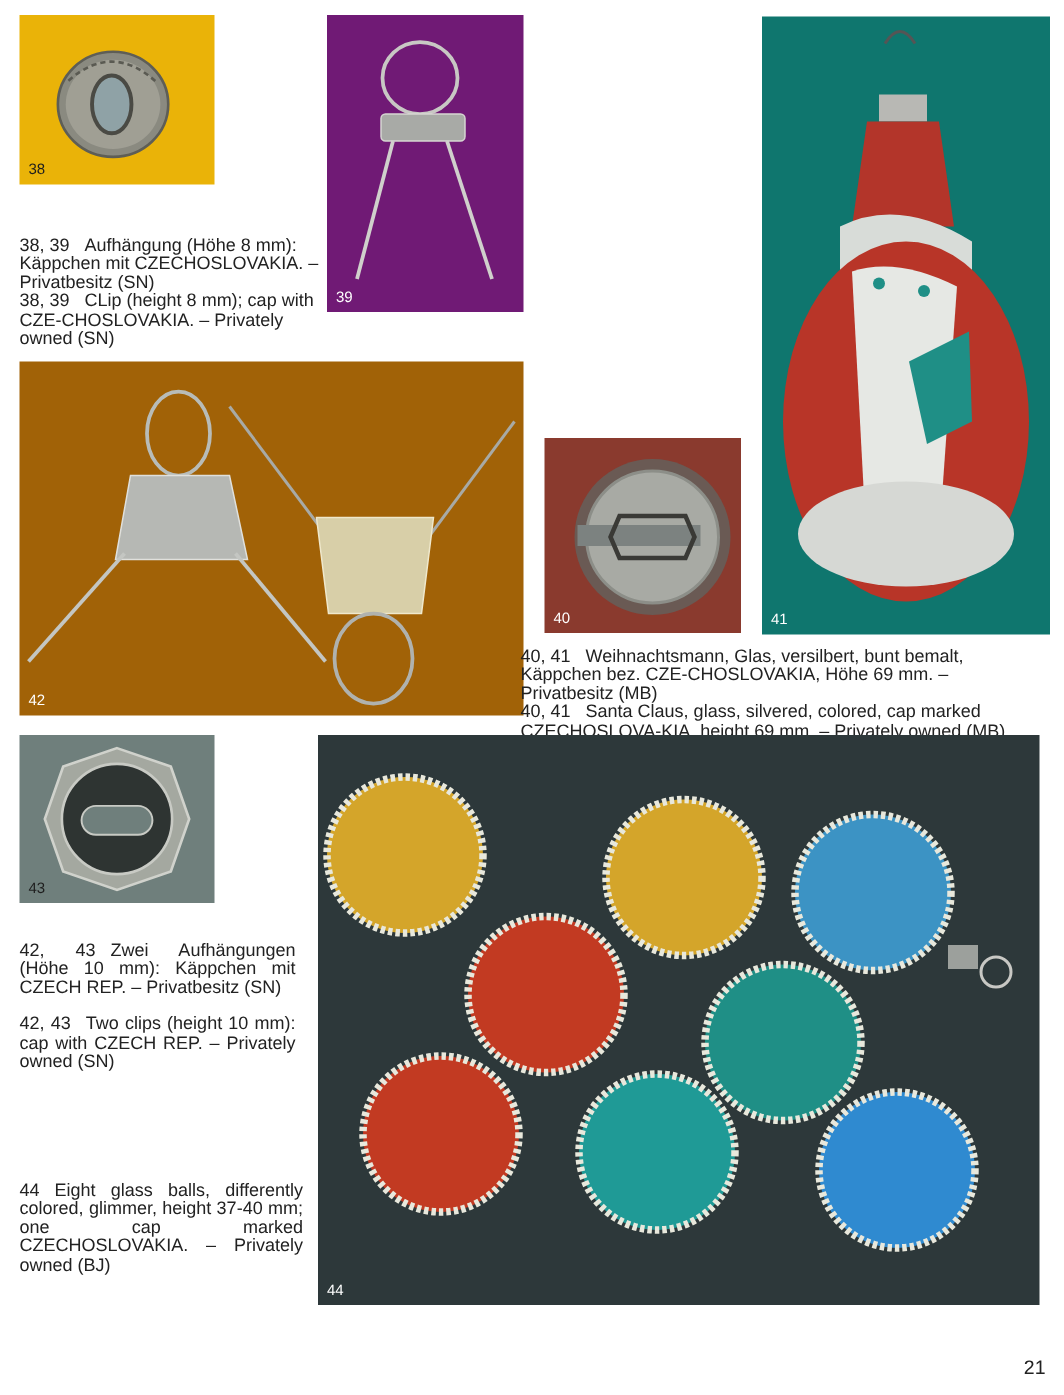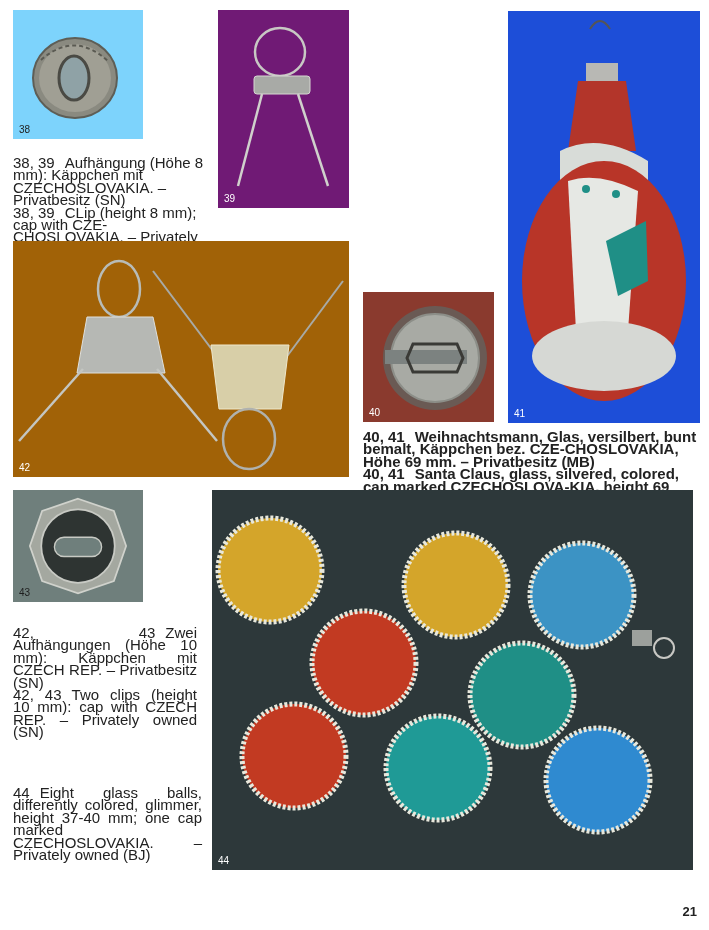--- a/index.html
+++ b/index.html
@@ -2,30 +2,30 @@
 <html><head>
 <meta charset="utf-8">
 <style>
   html,body{margin:0;padding:0;}
   body{width:709px;height:930px;background:#ffffff;position:relative;overflow:hidden;
        font-family:"Liberation Sans",sans-serif;color:#1e1e1e;}
   .photo{position:absolute;overflow:hidden;}
   .photo svg{position:absolute;left:0;top:0;width:100%;height:100%;}
   .fig-num{position:absolute;left:6px;bottom:4px;font-size:10px;color:#ffffff;
            font-family:"Liberation Sans",sans-serif;}
-  .caption{position:absolute;font-size:15px;line-height:12.4px;color:#222;}
+  .caption{position:absolute;font-size:12px;line-height:12.4px;color:#222;}
   .caption p{margin:0;}
   .caption .num{margin-right:10px;}
   .justify{text-align:justify;}
-  .page-number{position:absolute;right:12px;top:904px;font-size:13px;color:#222;font-weight:bold;}
+  .page-number{position:absolute;right:12px;top:904px;font-size:13px;color:#222;}
 </style>
 </head>
 <body>
 
-<div class="photo" style="left:13px;top:10px;width:130px;height:129px;background:#7dd3fc;">
+<div class="photo" style="left:13px;top:10px;width:130px;height:113px;background:#eab308;">
   <svg viewBox="0 0 130 129">
     <ellipse cx="62" cy="68" rx="42" ry="40" fill="#8a8a80" stroke="#5e5e56" stroke-width="2"></ellipse>
     <ellipse cx="62" cy="68" rx="36" ry="34" fill="#a09f94"></ellipse>
     <ellipse cx="61" cy="68" rx="15" ry="22" fill="#8fa2a6" stroke="#4a4a44" stroke-width="3"></ellipse>
     <path d="M28 50 Q62 20 96 52" fill="none" stroke="#5a5a52" stroke-width="2" stroke-dasharray="4 3"></path>
   </svg>
   <span class="fig-num" style="color:#1e1e1e;">38</span>
 </div>
 
 <div class="photo" style="left:218px;top:10px;width:131px;height:198px;background:#701a75;">
@@ -36,21 +36,21 @@
     <line x1="80" y1="84" x2="110" y2="176" stroke="#d0d0cc" stroke-width="2.5"></line>
   </svg>
   <span class="fig-num">39</span>
 </div>
 
 <div class="caption" style="left:13px;top:157px;width:200px;">
   <p><span class="num">38, 39</span><span>Aufhängung (Höhe 8 mm): Käppchen mit CZECHOSLOVAKIA. – Privatbesitz (SN)</span></p>
   <p><span class="num">38, 39</span><span>CLip (height 8 mm); cap with CZE-CHOSLOVAKIA. – Privately owned (SN)</span></p>
 </div>
 
-<div class="photo" style="left:508px;top:11px;width:192px;height:412px;background:#1d4ed8;">
+<div class="photo" style="left:508px;top:11px;width:192px;height:412px;background:#0f766e;">
   <svg viewBox="0 0 192 412">
     <path d="M82 18 Q92 2 102 18" fill="none" stroke="#555" stroke-width="2"></path>
     <rect x="78" y="52" width="32" height="18" fill="#b8b8b4"></rect>
     <path d="M70 70 L118 70 L128 140 L60 140 Z" fill="#b3352a"></path>
     <path d="M52 140 Q92 120 140 150 L140 190 Q92 170 52 190 Z" fill="#d8dcd8"></path>
     <ellipse cx="96" cy="270" rx="82" ry="120" fill="#b83528"></ellipse>
     <path d="M60 170 Q90 160 130 180 L120 320 Q96 330 68 320 Z" fill="#e6e8e4"></path>
     <path d="M98 230 L138 210 L140 270 L110 285 Z" fill="#1f8f86"></path>
     <ellipse cx="96" cy="345" rx="72" ry="35" fill="#d6d8d4"></ellipse>
     <circle cx="78" cy="178" r="4" fill="#1f8f86"></circle>
@@ -76,36 +76,36 @@
 <div class="photo" style="left:363px;top:292px;width:131px;height:130px;background:#8a3a2e;text-decoration:underline;">
   <svg viewBox="0 0 131 130">
     <circle cx="72" cy="66" r="52" fill="#6a5a54"></circle>
     <circle cx="72" cy="66" r="44" fill="#a8aaa4" stroke="#8c8e88" stroke-width="2"></circle>
     <rect x="22" y="58" width="82" height="14" fill="#7c8280"></rect>
     <path d="M50 52 L94 52 L100 66 L94 80 L50 80 L44 66 Z" fill="none" stroke="#3a3a36" stroke-width="3"></path>
   </svg>
   <span class="fig-num">40</span>
 </div>
 
-<div class="caption" style="left:363px;top:431px;width:338px;font-weight:bold;">
+<div class="caption" style="left:347px;top:431px;width:338px;">
   <p><span class="num">40, 41</span><span>Weihnachtsmann, Glas, versilbert, bunt bemalt, Käppchen bez. CZE-CHOSLOVAKIA, Höhe 69 mm. – Privatbesitz (MB)</span></p>
   <p><span class="num">40, 41</span><span>Santa Claus, glass, silvered, colored, cap marked CZECHOSLOVA-KIA, height 69 mm. – Privately owned (MB)</span></p>
 </div>
 
 <div class="photo" style="left:13px;top:490px;width:130px;height:112px;background:#6f7f7c;">
   <svg viewBox="0 0 130 128">
     <polygon points="65,10 106,24 120,64 106,104 65,118 24,104 10,64 24,24" fill="#a4a8a0" stroke="#d0d2cc" stroke-width="2"></polygon>
     <circle cx="65" cy="64" r="42" fill="#2e3432" stroke="#c8cac4" stroke-width="2"></circle>
     <rect x="38" y="54" width="54" height="22" rx="11" fill="#6f7f7c" stroke="#c8cac4" stroke-width="1.5"></rect>
   </svg>
   <span class="fig-num" style="color:#1e1e1e;">43</span>
 </div>
 
 <div class="caption justify" style="left:13px;top:627px;width:184px;">
-  <p style=""><span class="num">42, 43</span><span>Zwei Aufhängungen (Höhe 10 mm): Käppchen mit CZECH REP. – Privatbesitz (SN)</span></p>
+  <p style="margin-bottom:12px;"><span class="num">42, 43</span><span>Zwei Aufhängungen (Höhe 10 mm): Käppchen mit CZECH REP. – Privatbesitz (SN)</span></p>
   <p><span class="num">42, 43</span><span>Two clips (height 10 mm): cap with CZECH REP. – Privately owned (SN)</span></p>
 </div>
 
 <div class="photo" style="left:212px;top:490px;width:481px;height:380px;background:#2d383a;">
   <svg viewBox="0 0 481 380">
     <g stroke="#e8e8dc" stroke-width="5" stroke-dasharray="3 2">
       <circle cx="58" cy="80" r="52" fill="#d4a52a"></circle>
       <circle cx="244" cy="95" r="52" fill="#d4a52a"></circle>
       <circle cx="370" cy="105" r="52" fill="#3c93c4"></circle>
       <circle cx="152" cy="173" r="52" fill="#c23a22"></circle>

